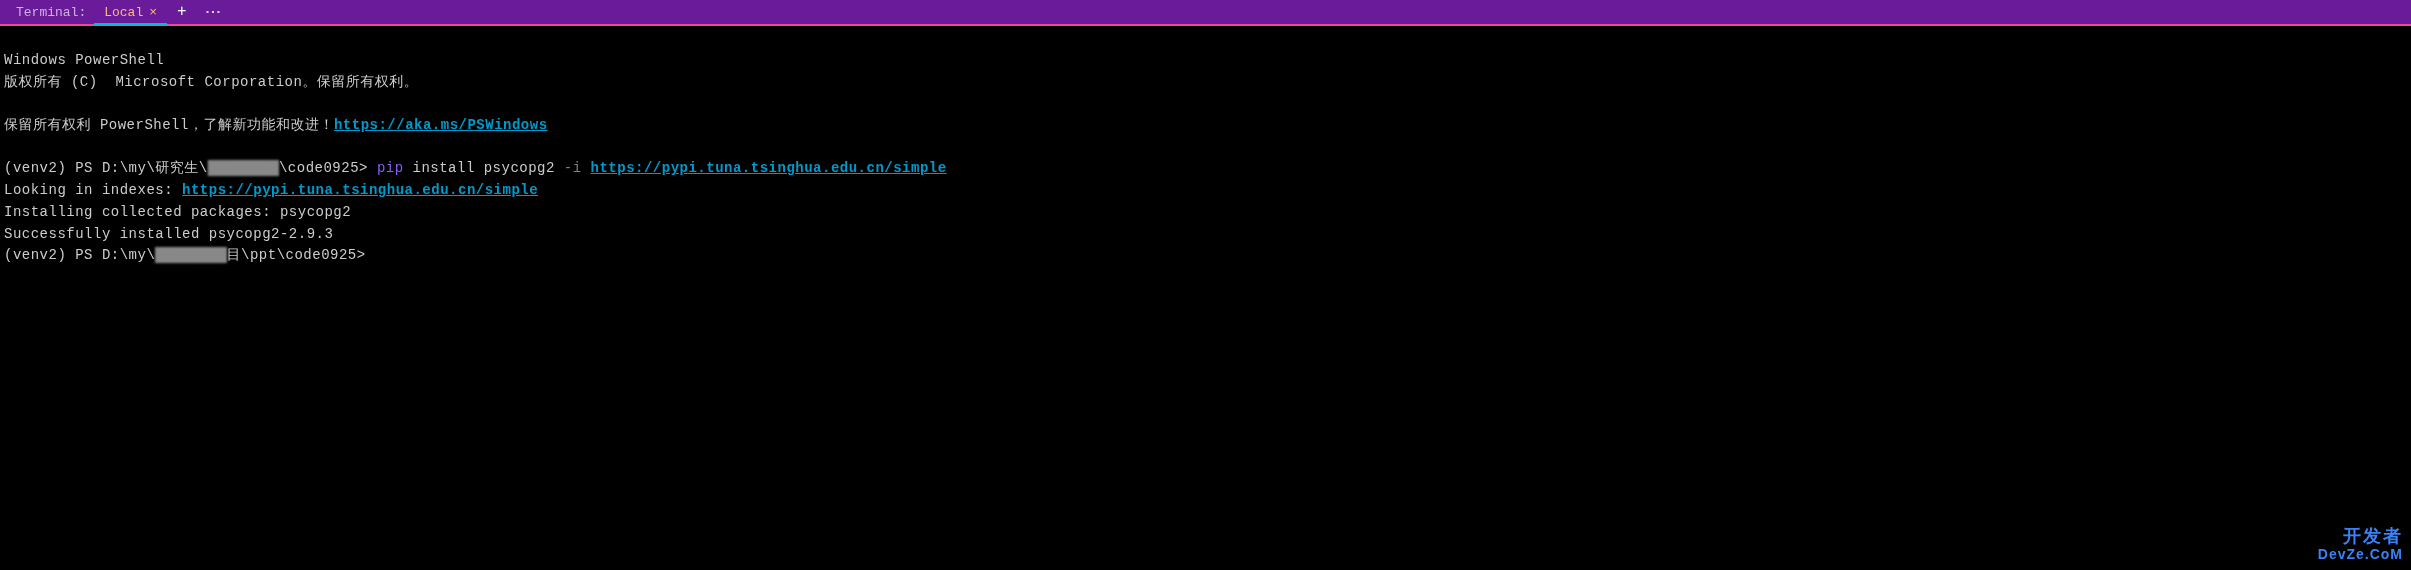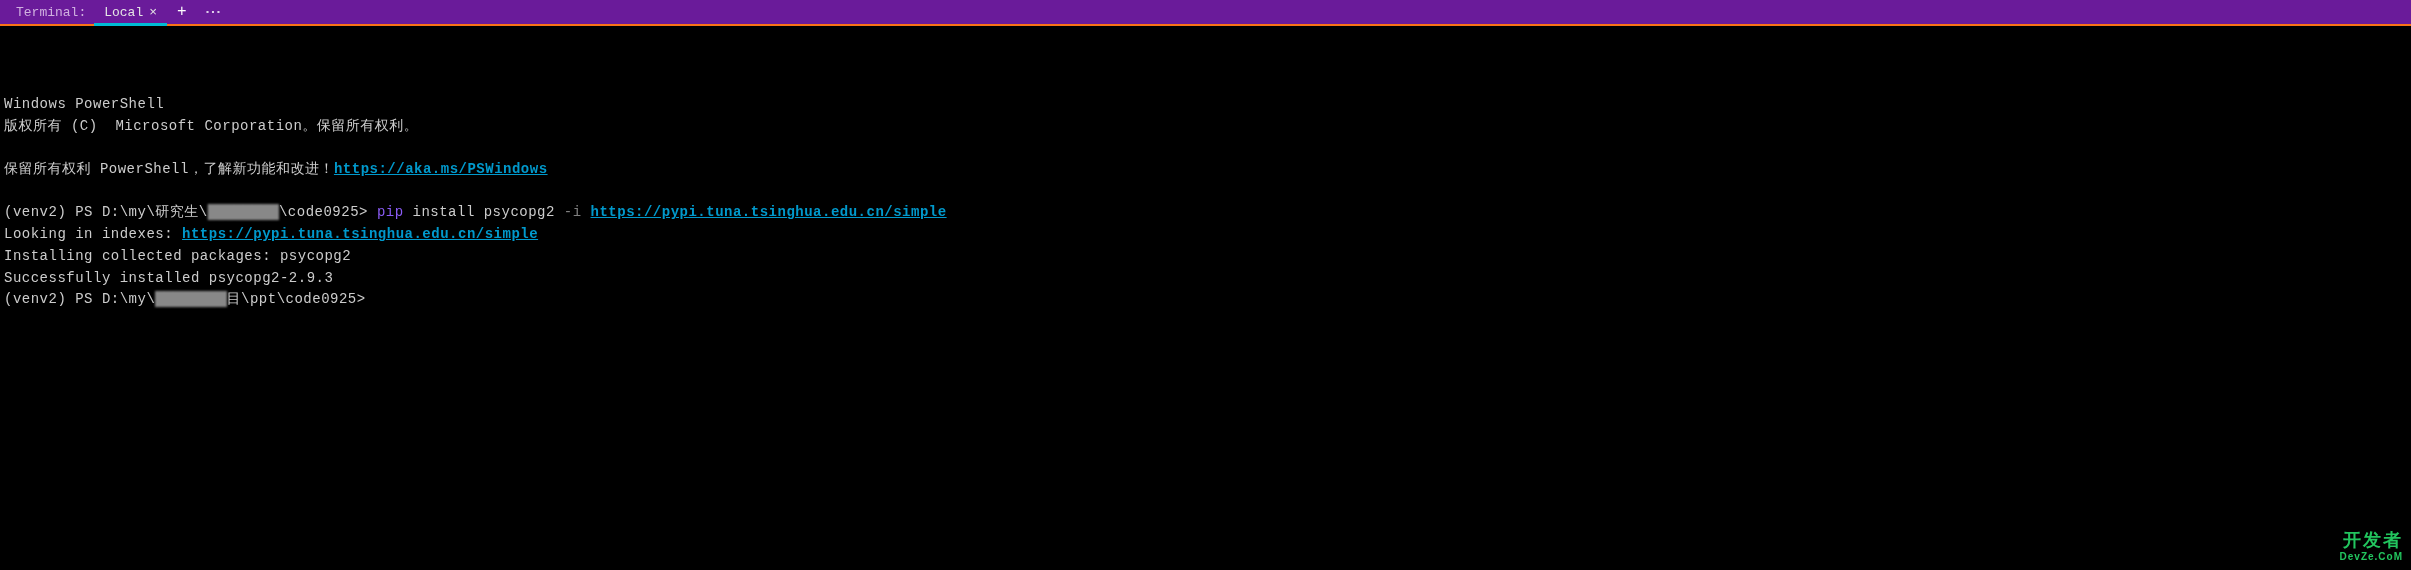--- a/index.html
+++ b/index.html
@@ -16,39 +16,39 @@
       height: 570px;
       overflow: hidden;
       position: relative;
     }
     .tab-bar {
       background: #6a1b9a;
       height: 26px;
       display: flex;
       align-items: center;
       padding: 0 8px;
-      border-bottom: 2px solid #f97316;
+      border-bottom: 2px solid #ec4899;
     }
     .tab-label {
       color: #d0b0e0;
       font-size: 13px;
       padding: 0 8px;
     }
     .tab {
       display: flex;
       align-items: center;
       height: 100%;
       padding: 0 10px;
       color: #ffffff;
       font-size: 13px;
       position: relative;
       cursor: pointer;
     }
     .tab.active {
-      color: #e5e5e5;
+      color: #fdba74;
       justify-content: center;
     }
     .tab.active::after {
       content: '';
       position: absolute;
       bottom: -2px;
       left: 0;
       right: 0;
       height: 3px;
       background: #00bcd4;
@@ -69,21 +69,20 @@
       padding: 0 8px;
       font-size: 16px;
       cursor: pointer;
       transform: rotate(90deg);
     }
     .terminal-body {
       padding: 24px 4px;
       background: #000;
       line-height: 1.55;
       letter-spacing: 0.5px;
-      margin-top: 44px;
     }
     .line {
       white-space: pre;
     }
     .link {
       color: #0099cc;
       text-decoration: underline;
       cursor: pointer;
       font-weight: bold;
     }
@@ -96,33 +95,33 @@
     .censored {
       background: #888;
       color: #888;
       filter: blur(1px);
       user-select: none;
     }
     .watermark {
       position: absolute;
       right: 8px;
       bottom: 8px;
-      color: #22c55e;
+      color: #3b82f6;
       font-family: Arial, sans-serif;
       font-weight: bold;
       text-align: right;
       line-height: 1.1;
       pointer-events: none;
     }
     .watermark .wm-top {
       font-size: 18px;
       letter-spacing: 2px;
     }
     .watermark .wm-bottom {
-      font-size: 10px;
+      font-size: 14px;
       letter-spacing: 1px;
     }
   </style>
 </head>
 <body>
 
 <div class="tab-bar">
   <span class="tab-label">Terminal:</span>
   <div class="tab active">
     <span>Local</span>

